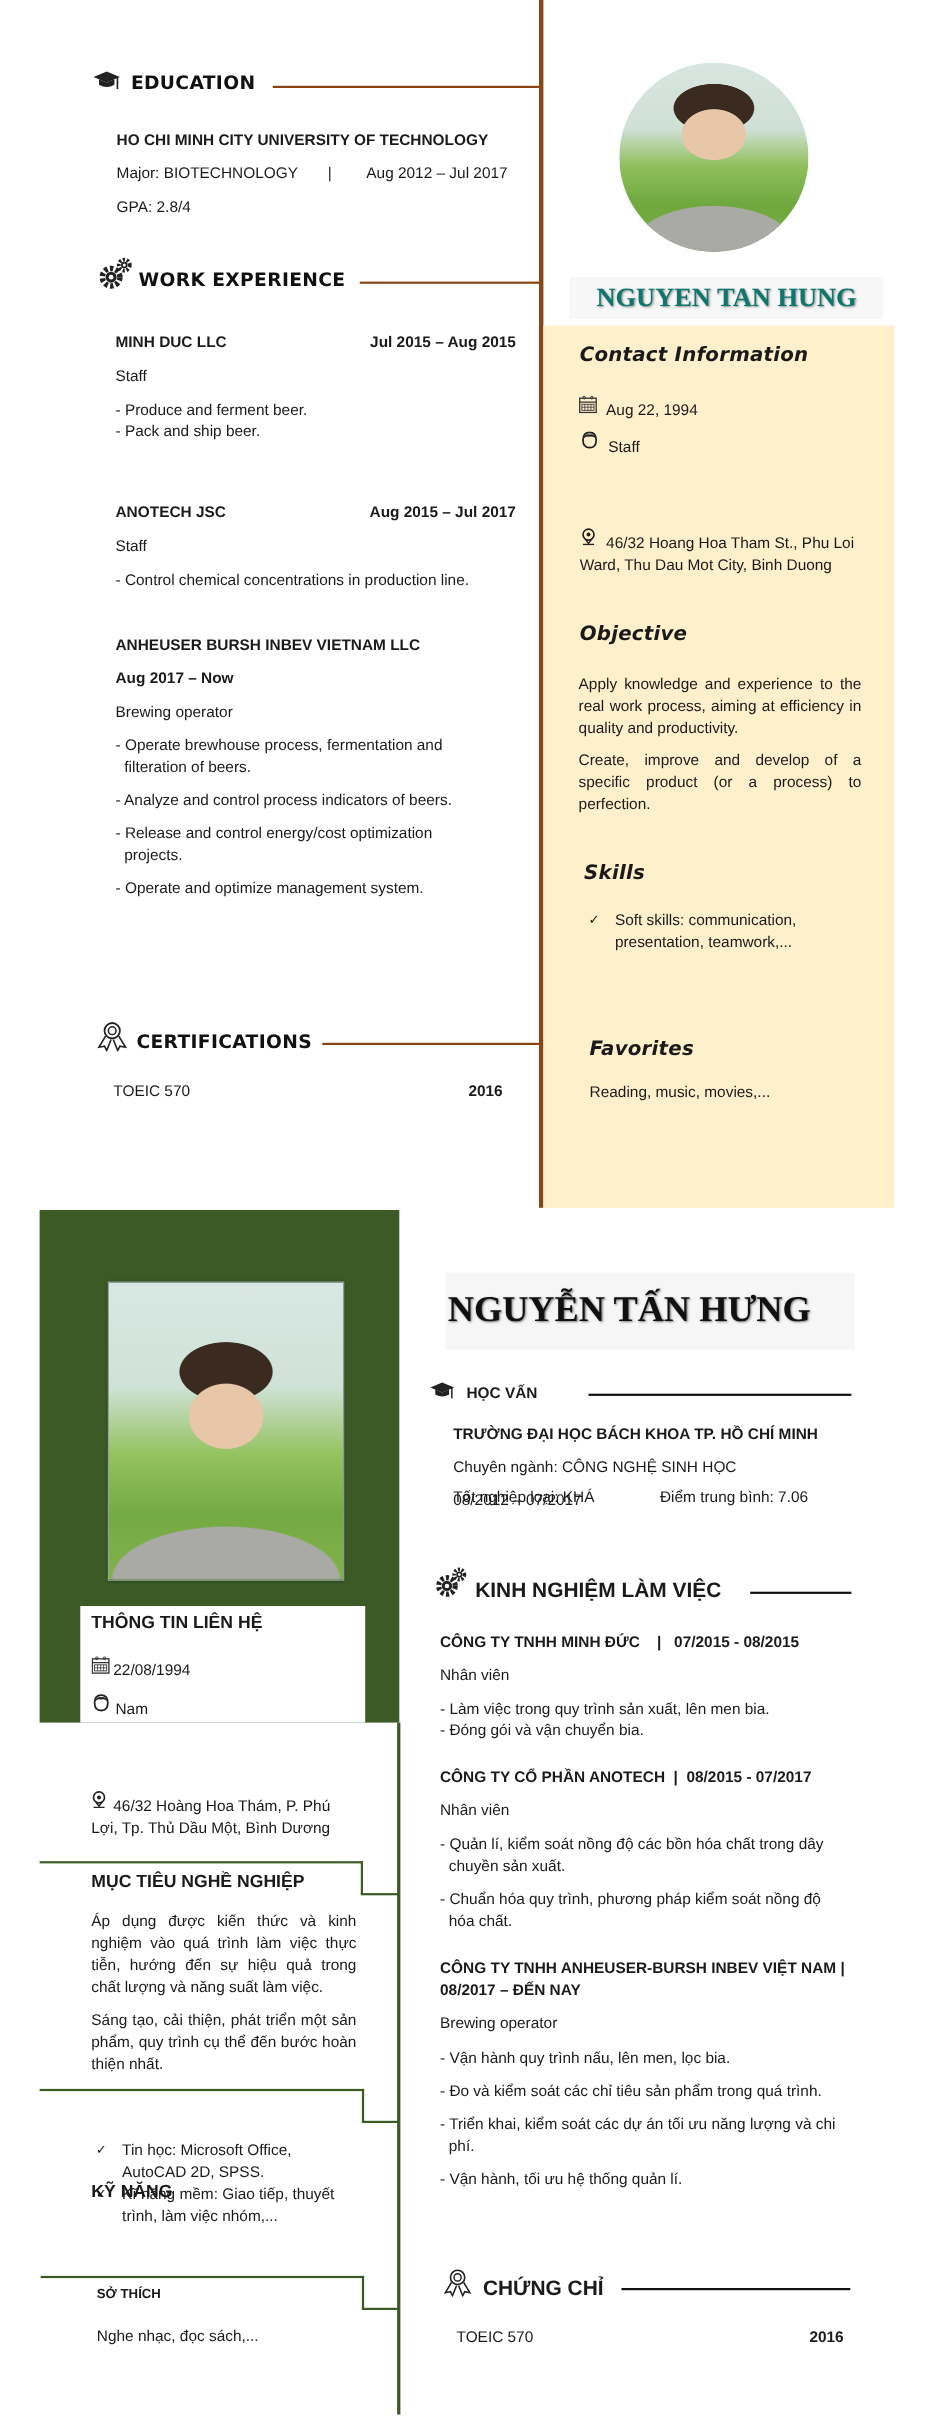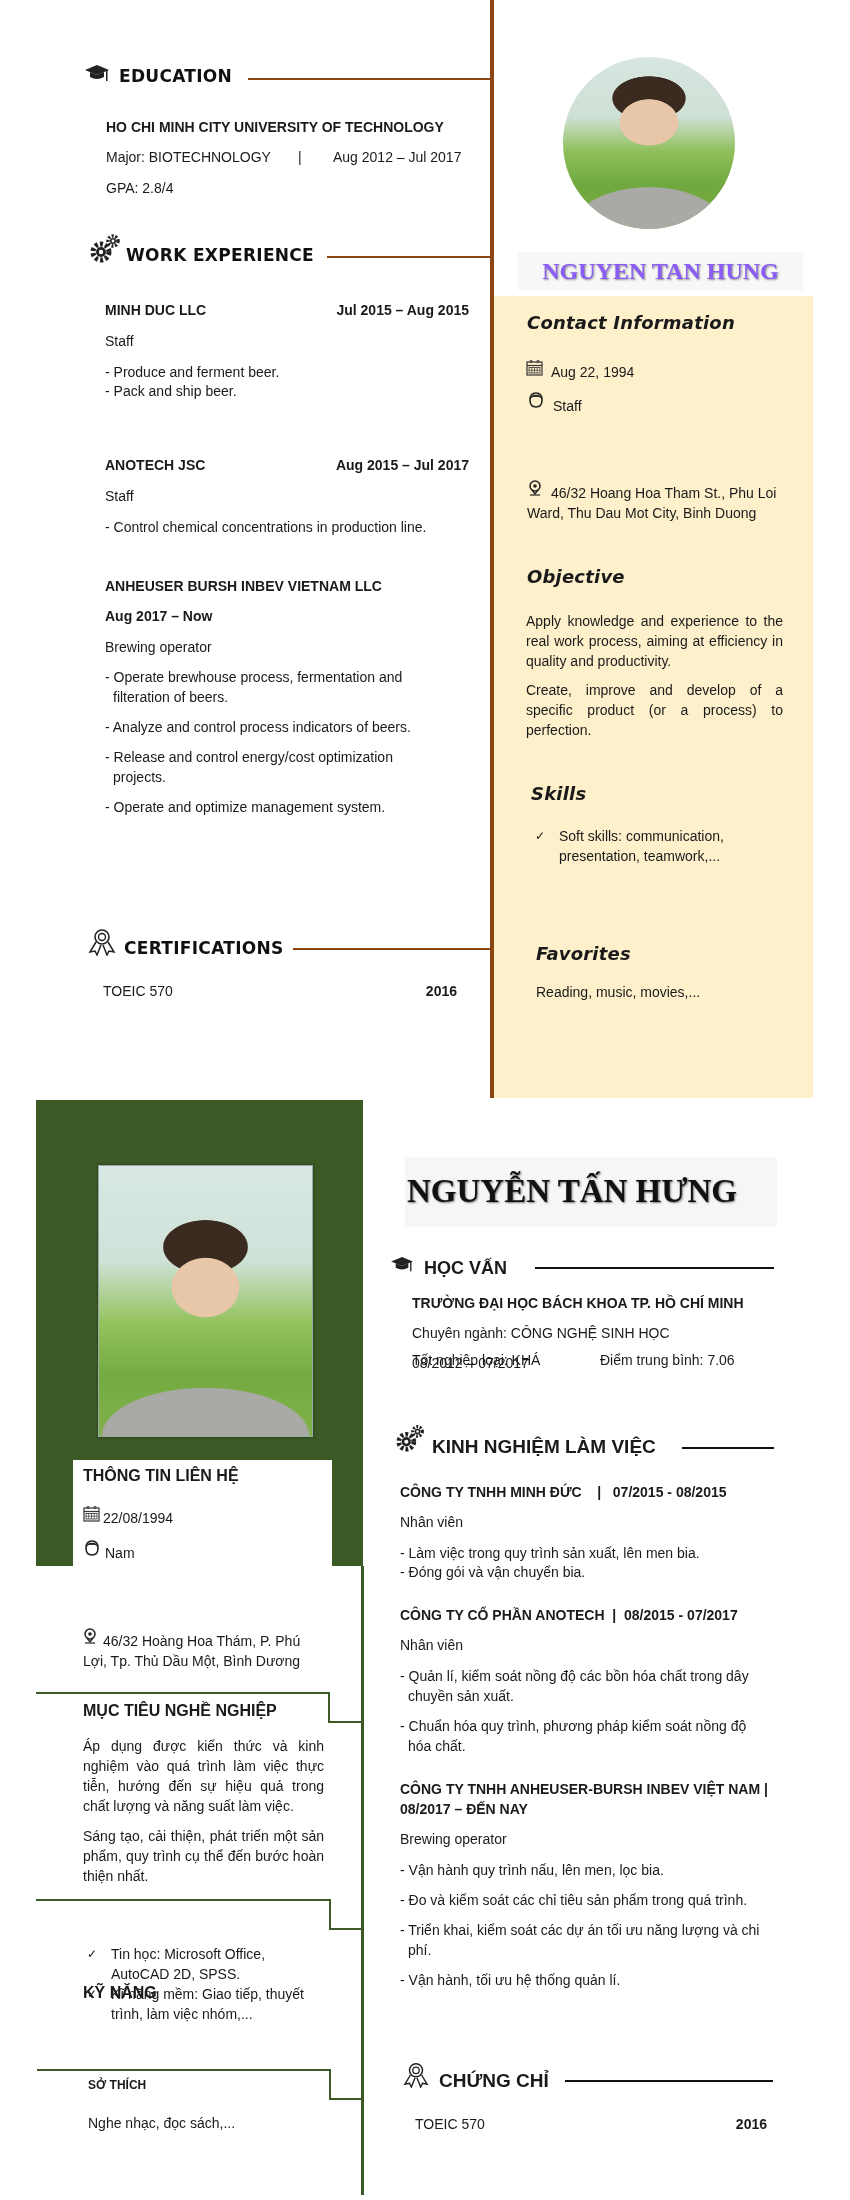--- a/index.html
+++ b/index.html
@@ -16,21 +16,21 @@
   .h-rule-brown { position: absolute; height: 1.5px; background: #8b4513; }
   .yellow-panel { position: absolute; left: 494px; top: 296px; width: 319px; height: 802px; background: #fff0cc; }
   .sec-title { position: absolute; font-family: "DejaVu Sans", "Liberation Sans", sans-serif; font-weight: bold; font-size: 17px; letter-spacing: 0.3px; color: #111; }
   .icon { position: absolute; display: inline-block; }
   .avatar-circle { position: absolute; left: 563px; top: 57px; width: 172px; height: 172px; border-radius: 50%; overflow: hidden; }
   .photo-bg { width: 100%; height: 100%; background:
       radial-gradient(ellipse 28% 22% at 50% 38%, #e8c6a8 0 60%, transparent 62%),
       radial-gradient(ellipse 30% 18% at 50% 24%, #3a2a20 0 70%, transparent 72%),
       radial-gradient(ellipse 55% 30% at 50% 100%, #a9a9a6 0 80%, transparent 82%),
       linear-gradient(180deg, #d7e6e0 0%, #cfe0d6 35%, #8fbf5a 55%, #6fa83e 75%, #7caf45 100%); }
-  .name-band { position: absolute; left: 518px; top: 252px; width: 285px; height: 38px; background: #f7f7f7; text-align: center; font-family: "Liberation Serif", "DejaVu Serif", serif; font-weight: bold; font-size: 24px; line-height: 38px; color: #8b5cf6; text-shadow: 1px 1px 2px #888; }
+  .name-band { position: absolute; left: 518px; top: 252px; width: 285px; height: 38px; background: #f7f7f7; text-align: center; font-family: "Liberation Serif", "DejaVu Serif", serif; font-weight: bold; font-size: 24px; line-height: 38px; color: #0f766e; text-shadow: 1px 1px 2px #888; }
   .justify { text-align: justify; }
   .check-list { list-style: none; }
   .check-list li { position: relative; padding-left: 28px; }
   .check-list li::before { content: "\2713"; position: absolute; left: 4px; top: 0; font-size: 12px; }
 
   
   .green-panel { position: absolute; left: 36px; top: 1100px; width: 327px; height: 466px; background: #3b5a25; }
   .green-vline { position: absolute; left: 361px; top: 1566px; width: 3px; height: 629px; background: #3b5a25; }
   .photo-rect { position: absolute; left: 98px; top: 1165px; width: 215px; height: 272px; border: 1px solid #9aa; box-shadow: 0 0 3px rgba(0,0,0,0.4); overflow: hidden; }
   .contact-box { position: absolute; left: 73px; top: 1460px; width: 259px; height: 106px; background: #ffffff; }
@@ -224,21 +224,21 @@
   <div class="abs serif b" style="left:88px;top:2078px;font-size:12px">SỞ THÍCH</div>
   <div class="abs serif t14" style="left:88px;top:2113px">Nghe nhạc, đọc sách,...</div>
 
   <div class="name2" style="padding-left:2px">NGUYỄN TẤN HƯNG</div>
 
   <svg class="icon" style="left:390px;top:1256px" width="24" height="18" viewBox="0 0 26 20">
     <polygon points="13,1 25,6 13,11 1,6" fill="#222"></polygon>
     <path d="M6 8 L6 13 Q13 17 20 13 L20 8 L13 11 Z" fill="#222"></path>
     <rect x="22" y="6" width="1.5" height="11" fill="#222"></rect>
   </svg>
-  <div class="abs serif b" style="left:424px;top:1258px;font-size:18px">HỌC VẤN</div>
+  <div class="abs serif b" style="left:424px;top:1258px;font-size:14px">HỌC VẤN</div>
   <div class="black-rule" style="left:535px;top:1267px;width:239px"></div>
   <div class="abs serif t14 b" style="left:412px;top:1293px">TRƯỜNG ĐẠI HỌC BÁCH KHOA TP. HỒ CHÍ MINH</div>
   <div class="abs serif t14" style="left:412px;top:1323px">Chuyên ngành: CÔNG NGHỆ SINH HỌC</div>
   <div class="abs serif t14" style="left:412px;top:1353px">08/2012 – 07/2017</div>
   <div class="abs serif t14" style="left:412px;top:1350px;display:flex">
     <span style="width:188px">Tốt nghiệp loại: KHÁ</span>
     <span>Điểm trung bình: 7.06</span>
   </div>
 
   <svg class="icon" style="left:396px;top:1423px" width="30" height="30" viewBox="0 0 32 32">

